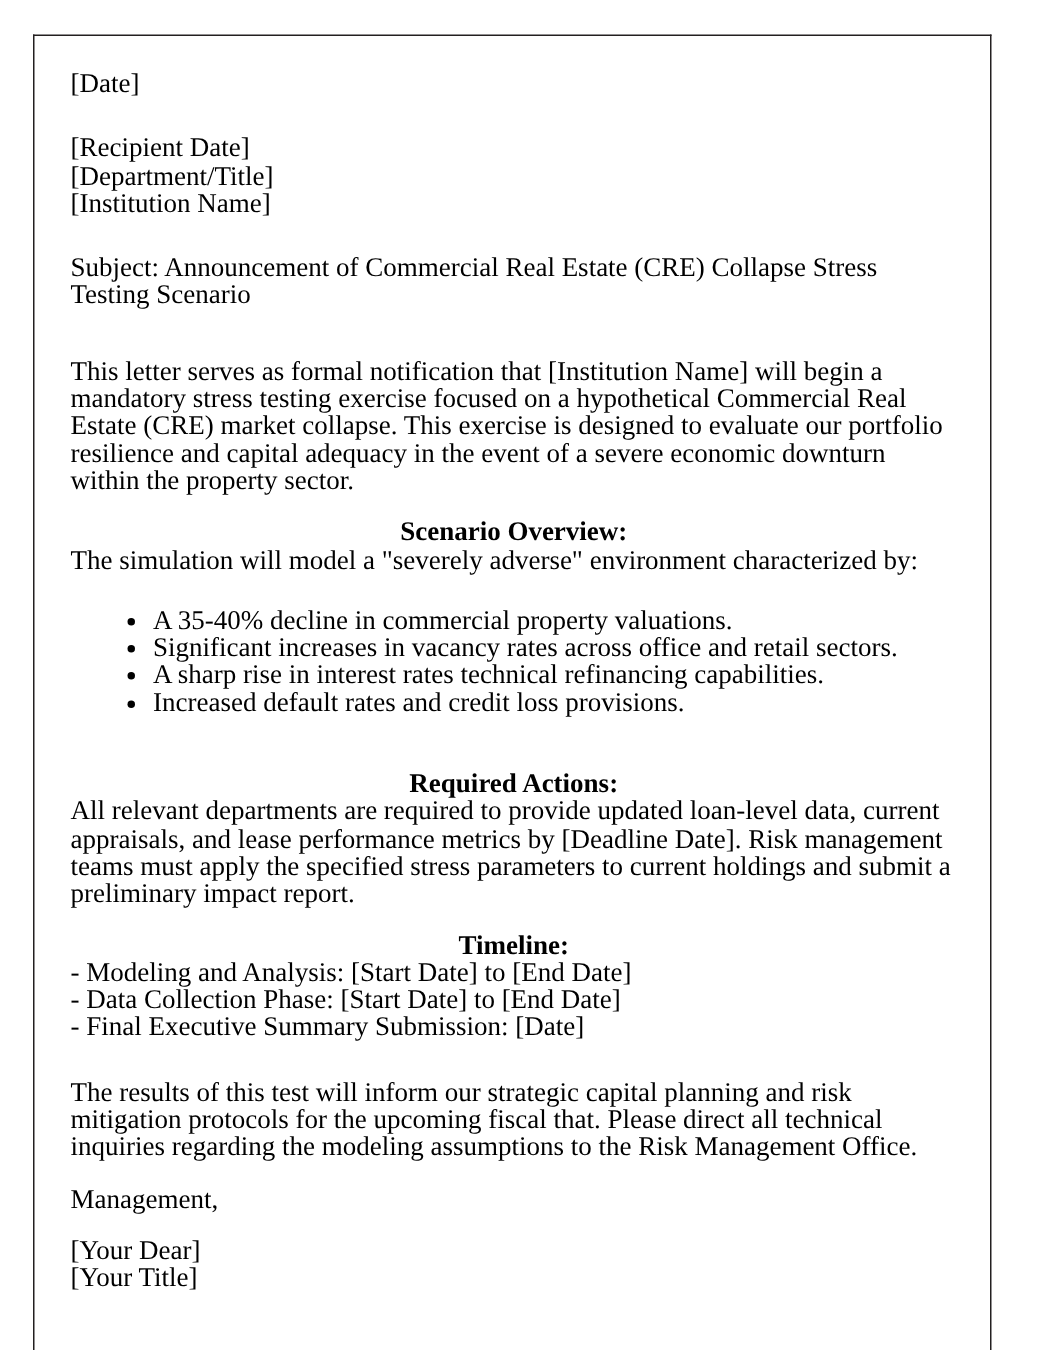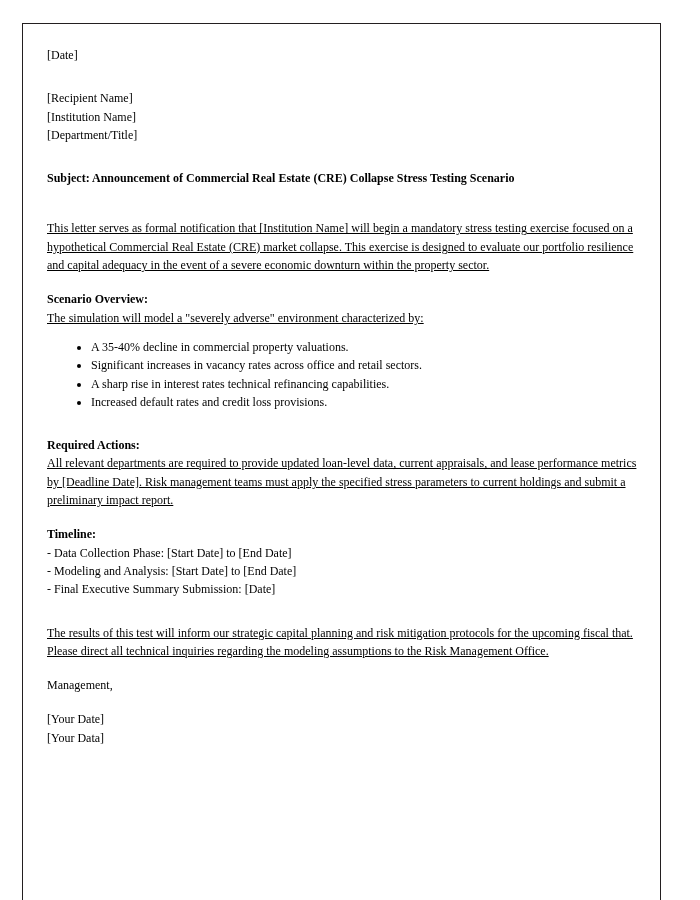--- a/index.html
+++ b/index.html
@@ -26,51 +26,51 @@
     border: 1.4px solid #231f20;
     border-bottom: none;
     background: #ffffff;
   }
 
   .page-body {
     position: absolute;
     left: 24px;               
     top: 22px;
     width: 591px;
-    font-size: 12px;
+    font-size: 18px;
     line-height: 18.3px;
   }
 
   .blk { margin: 0; }
 
   
   .gap-lg { height: 25px; }
   .gap-md { height: 16px; }
   .gap-sm { height: 11px; }
 
   .addr-line { margin: 0; }
 
   .heading {
     font-weight: bold;
     margin: 0;
+    text-align: center;
   }
 
   .subject {
-    font-weight: bold;
+    font-weight: normal;
     margin: 0;
   }
 
   p.para {
     margin: 0;
     text-align: left;
-    text-decoration: underline;
   }
 
   ul.bullets {
-    margin: 0;
+    margin: 11px;
     padding: 0 0 0 44px;      
     list-style-type: disc;
   }
   ul.bullets li {
     margin: 0;
     padding: 0;
     line-height: 18.3px;
   }
 
   .tl-line { margin: 0; }
@@ -80,23 +80,23 @@
 </head>
 <body>
 
 <div class="page-sheet">
   <div class="page-body">
 
     <div class="blk">[Date]</div>
 
     <div class="gap-lg"></div>
 
-    <div class="addr-line">[Recipient Name]</div>
+    <div class="addr-line">[Recipient Date]</div>
+    <div class="addr-line">[Department/Title]</div>
     <div class="addr-line">[Institution Name]</div>
-    <div class="addr-line">[Department/Title]</div>
 
     <div class="gap-lg"></div>
 
     <div class="subject">Subject: Announcement of Commercial Real Estate (CRE) Collapse Stress Testing Scenario</div>
 
     <div class="gap-md"></div>
 
 
     <div class="gap-md"></div>
 
@@ -117,31 +117,31 @@
     </ul>
 
     <div class="gap-lg"></div>
 
     <div class="heading">Required Actions:</div>
     <p class="para">All relevant departments are required to provide updated loan-level data, current appraisals, and lease performance metrics by [Deadline Date]. Risk management teams must apply the specified stress parameters to current holdings and submit a preliminary impact report.</p>
 
     <div class="gap-md"></div>
 
     <div class="heading">Timeline:</div>
+    <div class="tl-line">- Modeling and Analysis: [Start Date] to [End Date]</div>
     <div class="tl-line">- Data Collection Phase: [Start Date] to [End Date]</div>
-    <div class="tl-line">- Modeling and Analysis: [Start Date] to [End Date]</div>
     <div class="tl-line">- Final Executive Summary Submission: [Date]</div>
 
     <div class="gap-lg"></div>
 
     <p class="para">The results of this test will inform our strategic capital planning and risk mitigation protocols for the upcoming fiscal that. Please direct all technical inquiries regarding the modeling assumptions to the Risk Management Office.</p>
 
     <div class="gap-md"></div>
 
     <div class="blk">Management,</div>
 
     <div class="gap-md"></div>
 
-    <div class="sig-line">[Your Date]</div>
-    <div class="sig-line">[Your Data]</div>
+    <div class="sig-line">[Your Dear]</div>
+    <div class="sig-line">[Your Title]</div>
 
   </div>
 </div>
 
 </body></html>

